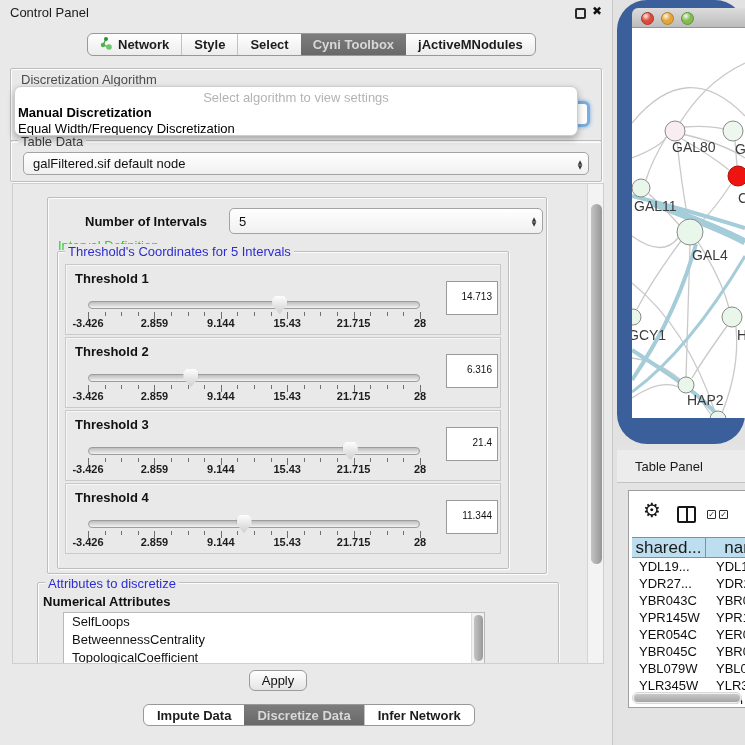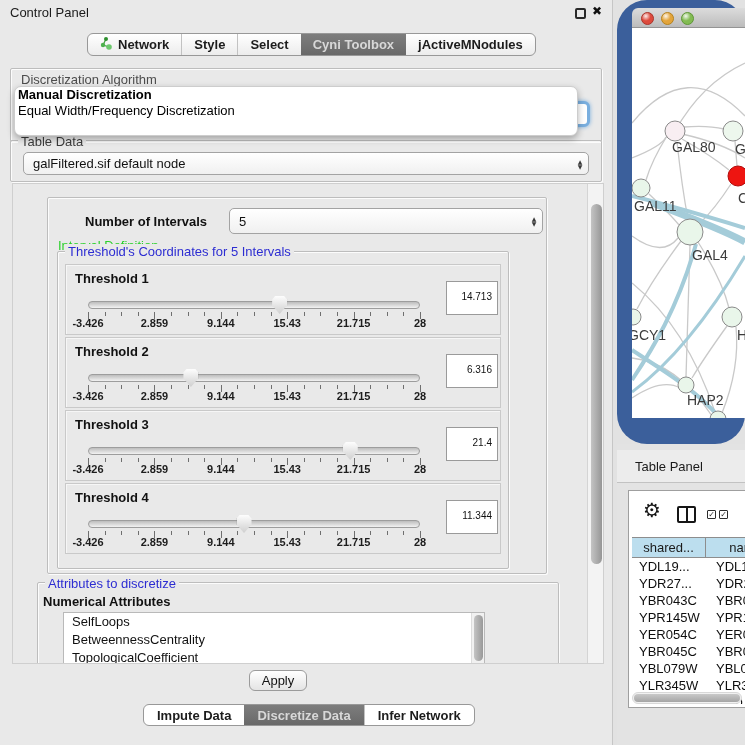--- a/index.html
+++ b/index.html
@@ -89,21 +89,21 @@
   .tp-title { position:absolute; left:18px; top:9px; font-size:13px; color:#1b1b1b; }
   .tp-panel { position:absolute; left:628px; top:490px; width:117px; height:218px; background:#fff; border:1px solid #9f9f9f; border-right:none; }
   .tp-toolbar { position:absolute; left:0; top:0; width:100%; height:46px; }
   .gear-icon { position:absolute; left:14px; top:7px; font-family:"DejaVu Sans",sans-serif; font-size:20px; color:#161616; }
   .split-icon { position:absolute; left:48px; top:15px; width:19px; height:17px; border:2px solid #161616; border-radius:2px; }
   .split-icon::after { content:""; position:absolute; left:6.5px; top:0; width:2px; height:13px; background:#161616; }
   .cb-pair { position:absolute; left:78px; top:19px; display:flex; gap:3px; }
   .cb { width:9px; height:9px; border:1.5px solid #2c2c2c; border-radius:1px; font-size:8px; line-height:7px; text-align:center; color:#2c2c2c; font-family:"DejaVu Sans",sans-serif; }
   .tp-grid { position:absolute; left:3px; top:46px; right:0; }
   .tp-header { display:flex; height:21px; border-top:1px solid #8d8d8d; border-bottom:1px solid #8d8d8d; }
-  .tp-hcell { background:#bcdeee; border-right:1px solid #8d8d8d; font-size:13px; color:#1a1a1a; display:flex; align-items:center; justify-content:center; overflow:hidden; white-space:nowrap; flex:none; }
+  .tp-hcell { background:#bcdeee; border-right:1px solid #8d8d8d; font-size:17px; color:#1a1a1a; display:flex; align-items:center; justify-content:center; overflow:hidden; white-space:nowrap; flex:none; }
   .tp-hcell.c1 { width:74px; }
   .tp-hcell.c2 { width:80px; }
   .tp-rows { height:146px; overflow:hidden; }
   .tp-row { display:flex; height:17px; align-items:center; font-size:13px; color:#0e0e0e; white-space:nowrap; }
   .tp-cell1 { width:74px; padding-left:7px; overflow:hidden; flex:none; }
   .tp-cell2 { width:80px; padding-left:10px; overflow:hidden; flex:none; }
   .tp-hscroll { position:absolute; left:3px; bottom:3px; width:110px; height:12px; background:#f1f1f1; border:1px solid #d8d8d8; border-radius:6px; }
   .tp-hscroll-thumb { position:absolute; left:1px; top:1px; width:106px; height:8px; border-radius:4px; background:linear-gradient(#c9c9c9,#a5a5a5); }
 </style>
 </head>
@@ -139,20 +139,21 @@
     <div class="tab">
         <span>jActiveMNodules</span>
       </div>
   </div>
 
   <div class="group algo-group"></div>
   <div class="legend algo-legend">Discretization Algorithm</div>
   <div class="focus-combo"></div>
 
   <div class="algo-popup">
+    <div class="popup-prompt">Select algorithm to view settings</div>
     <div class="popup-opt first">Manual Discretization</div>
     <div class="popup-opt">Equal Width/Frequency Discretization</div>
   </div>
 
   <div class="group tabledata-group">
     <div class="combo tabledata-combo">
       <span class="combo-text">galFiltered.sif default node</span>
       <span class="spinner">
           <span>▲</span>
           <span>▼</span>

